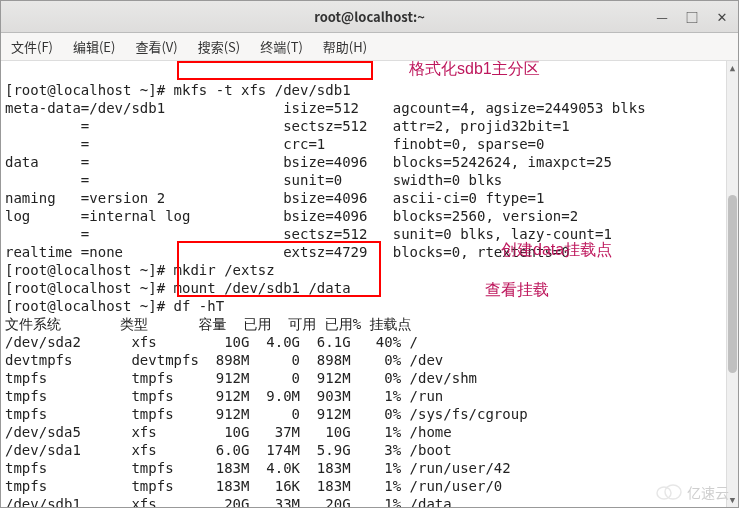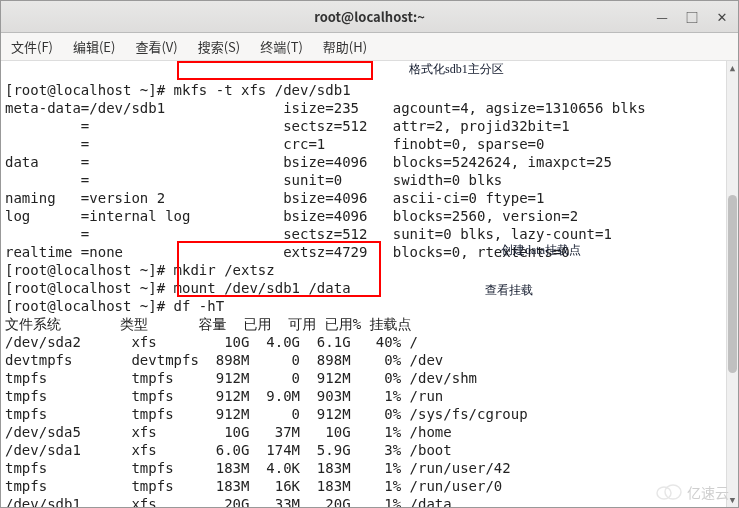--- a/index.html
+++ b/index.html
@@ -75,23 +75,23 @@
       font-family: "DejaVu Sans Mono", "Liberation Mono", monospace;
       font-size: 14px;
       line-height: 18px;
       color: #222;
       white-space: pre;
       position: relative;
       overflow: hidden;
     }
     .annot {
       position: absolute;
-      color: #0f172a;
-      font-family: Liberation Serif, serif;
-      font-size: 12px;
+      color: #be185d;
+      font-family: Liberation Sans, sans-serif;
+      font-size: 16px;
       pointer-events: none;
     }
     .redbox {
       position: absolute;
       border: 2px solid #ff0000;
       pointer-events: none;
     }
     .scrollbar {
       position: absolute;
       right: 0;
@@ -154,21 +154,21 @@
     <span class="menu-item">文件(F)</span>
     <span class="menu-item">编辑(E)</span>
     <span class="menu-item">查看(V)</span>
     <span class="menu-item">搜索(S)</span>
     <span class="menu-item">终端(T)</span>
     <span class="menu-item">帮助(H)</span>
   </div>
 
   <div class="terminal">
 <span>[root@localhost ~]# mkfs -t xfs /dev/sdb1</span>
-<span>meta-data=/dev/sdb1              isize=235    agcount=4, agsize=1310656 blks</span>
+<span>meta-data=/dev/sdb1              isize=512    agcount=4, agsize=2449053 blks</span>
 <span>         =                       sectsz=512   attr=2, projid32bit=1</span>
 <span>         =                       crc=1        finobt=0, sparse=0</span>
 <span>data     =                       bsize=4096   blocks=5242624, imaxpct=25</span>
 <span>         =                       sunit=0      swidth=0 blks</span>
 <span>naming   =version 2              bsize=4096   ascii-ci=0 ftype=1</span>
 <span>log      =internal log           bsize=4096   blocks=2560, version=2</span>
 <span>         =                       sectsz=512   sunit=0 blks, lazy-count=1</span>
 <span>realtime =none                   extsz=4729   blocks=0, rtextents=0</span>
 <span>[root@localhost ~]# mkdir /extsz</span>
 <span>[root@localhost ~]# mount /dev/sdb1 /data</span>

